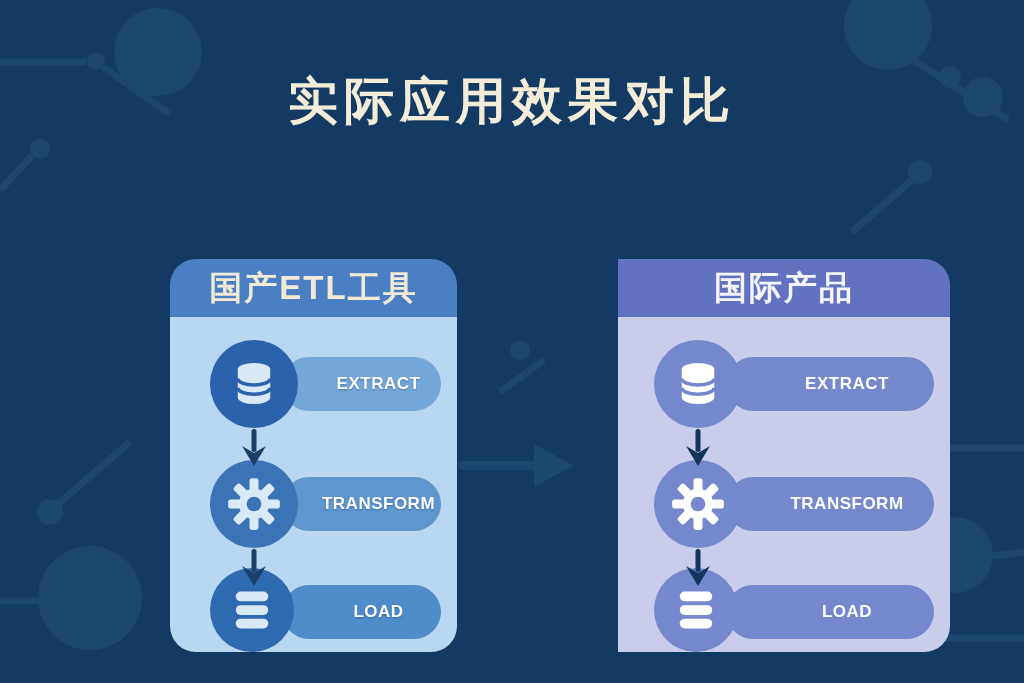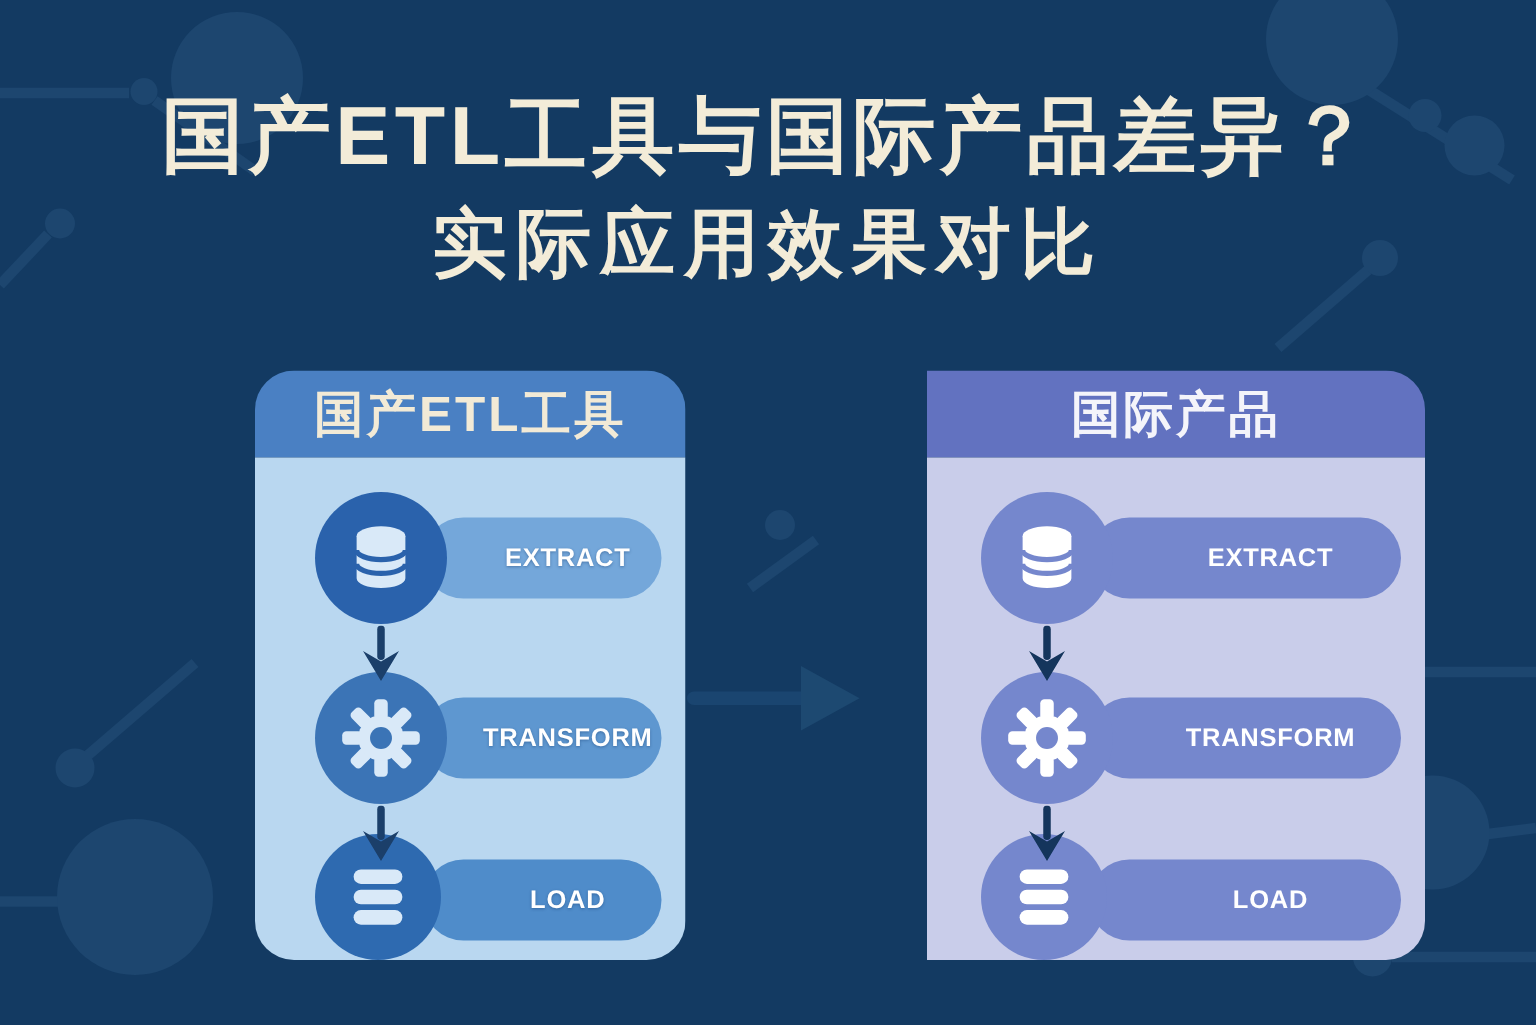--- a/index.html
+++ b/index.html
@@ -11,21 +11,21 @@
     font-family:"Liberation Sans","DejaVu Sans",sans-serif;
   }
   .deco{position:absolute;left:0;top:0;width:1024px;height:683px;}
 
   
   .title{position:absolute;top:60px;left:0;width:1024px;text-align:center;color:#f3ecd8;}
   .title .t1{font-size:55px;font-weight:bold;letter-spacing:3px;line-height:1.1;}
   .title .t2{font-size:50px;font-weight:bold;letter-spacing:6px;line-height:1.1;margin-top:14px;}
 
   
-  .card{position:absolute;top:247px;height:393px;border-radius:26px;overflow:hidden;}
+  .card{position:absolute;top:259px;height:393px;border-radius:26px;overflow:hidden;}
   .card-left{left:170px;width:287px;}
   .card-right{left:590px;width:332px;padding-left:28px;}
   .card-header{height:58px;display:flex;align-items:center;justify-content:center;
     font-size:33px;font-weight:bold;letter-spacing:2px;}
   .card-left  .card-header{background:#4a80c3;color:#f2ead6;}
   .card-right .card-header{background:#6272c0;color:#f4f4fa;}
   .card-body{position:relative;height:335px;}
   .card-left  .card-body{background:#b9d7f0;}
   .card-right .card-body{background:#c9cdea;}
 
@@ -99,21 +99,20 @@
     <circle cx="983" cy="97" r="20"></circle>
     <circle cx="920" cy="172" r="12"></circle>
     <circle cx="918" cy="448" r="15"></circle>
     <circle cx="955" cy="555" r="38"></circle>
     <circle cx="915" cy="638" r="13"></circle>
     <circle cx="520" cy="350" r="10"></circle>
   </g>
 </svg>
 
 <div class="title">
-  <div class="t1">国产ETL工具与国际产品差异？</div>
   <div class="t2">实际应用效果对比</div>
 </div>
 
 <div class="card card-left">
   <div class="card-header">国产ETL工具</div>
   <div class="card-body">
 
     <div class="step-row row-1">
       <div class="pill pill-extract">
         <span>EXTRACT</span>

